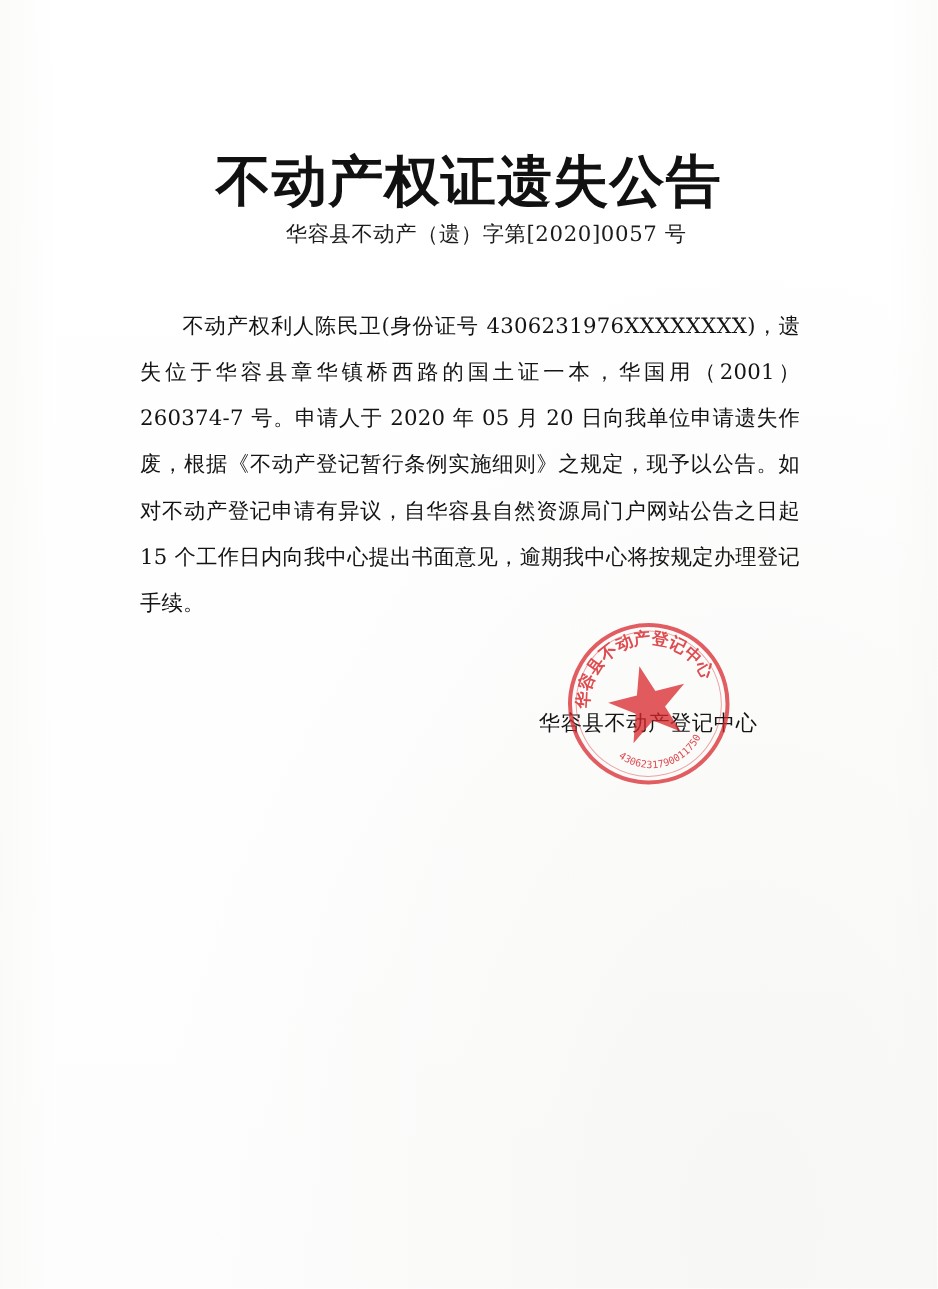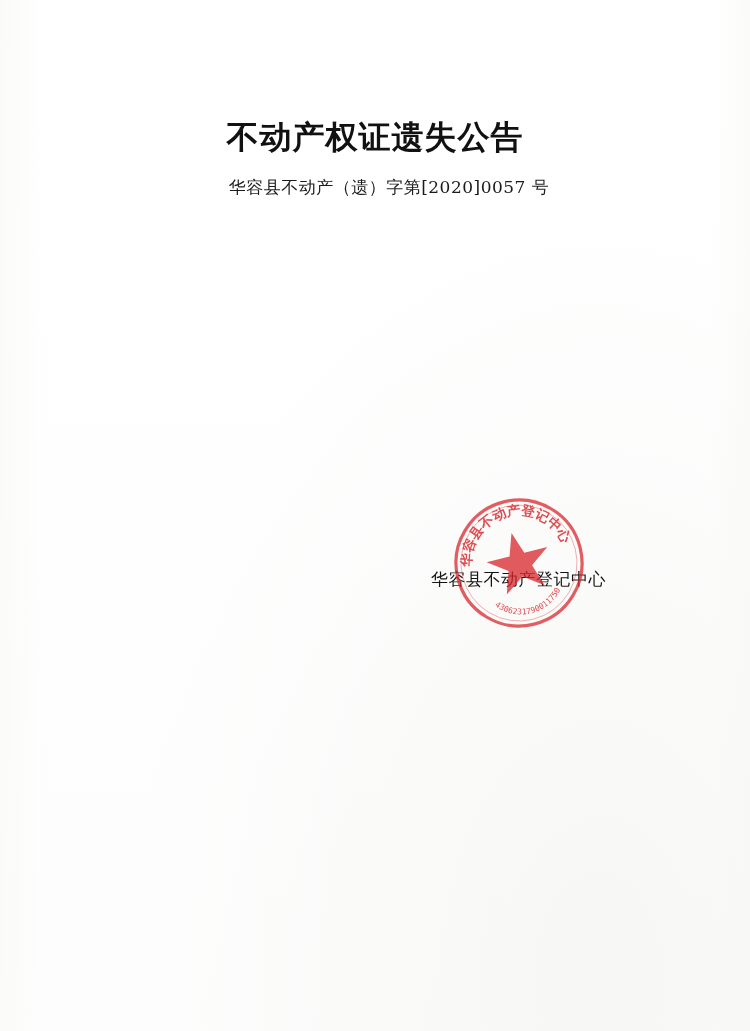--- a/index.html
+++ b/index.html
@@ -30,21 +30,21 @@
       radial-gradient(ellipse at 80% 95%, rgba(246,246,244,0.9) 0%, rgba(255,255,255,0) 55%),
       linear-gradient(90deg, rgba(250,250,248,0.85) 0%, rgba(255,255,255,0) 6%),
       linear-gradient(270deg, rgba(250,250,248,0.85) 0%, rgba(255,255,255,0) 5%);
   }
   .doc-title {
     position: absolute;
     top: 116px;
     left: 0;
     width: 750px;
     text-align: center;
-    font-size: 32px;
+    font-size: 44px;
     font-weight: bold;
     letter-spacing: 1px;
     font-family: "DejaVu Sans", "Liberation Sans", sans-serif;
     color: #111;
   }
   .doc-subtitle {
     position: absolute;
     top: 176px;
     left: 0;
     width: 750px;
@@ -119,20 +119,23 @@
 </head>
 <body>
 
 <div class="page">
   <div class="scan-tint"></div>
 
   <div class="doc-title">不动产权证遗失公告</div>
 
   <div class="doc-subtitle">华容县不动产（遗）字第[2020]0057 号</div>
 
+  <div class="body-block">
+    <p>不动产权利人陈民卫(身份证号 4306231976XXXXXXXX)，遗失位于华容县章华镇桥西路的国土证一本，华国用（2001）260374-7 号。申请人于 2020 年 05 月 20 日向我单位申请遗失作废，根据《不动产登记暂行条例实施细则》之规定，现予以公告。如对不动产登记申请有异议，自华容县自然资源局门户网站公告之日起 15 个工作日内向我中心提出书面意见，逾期我中心将按规定办理登记手续。</p>
+  </div>
 
   <div class="sign-block">
     <div class="sign-line">华容县不动产登记中心</div>
   </div>
 
   <div class="seal">
     <svg class="seal-svg" viewBox="0 0 134 134" xmlns="http://www.w3.org/2000/svg" aria-hidden="true">
       <defs>
         <path id="sealArcTop" d="M 19,67 A 48,48 0 0 1 115,67"></path>
         <path id="sealArcBottom" d="M 31,100 A 44,44 0 0 0 103,100"></path>

